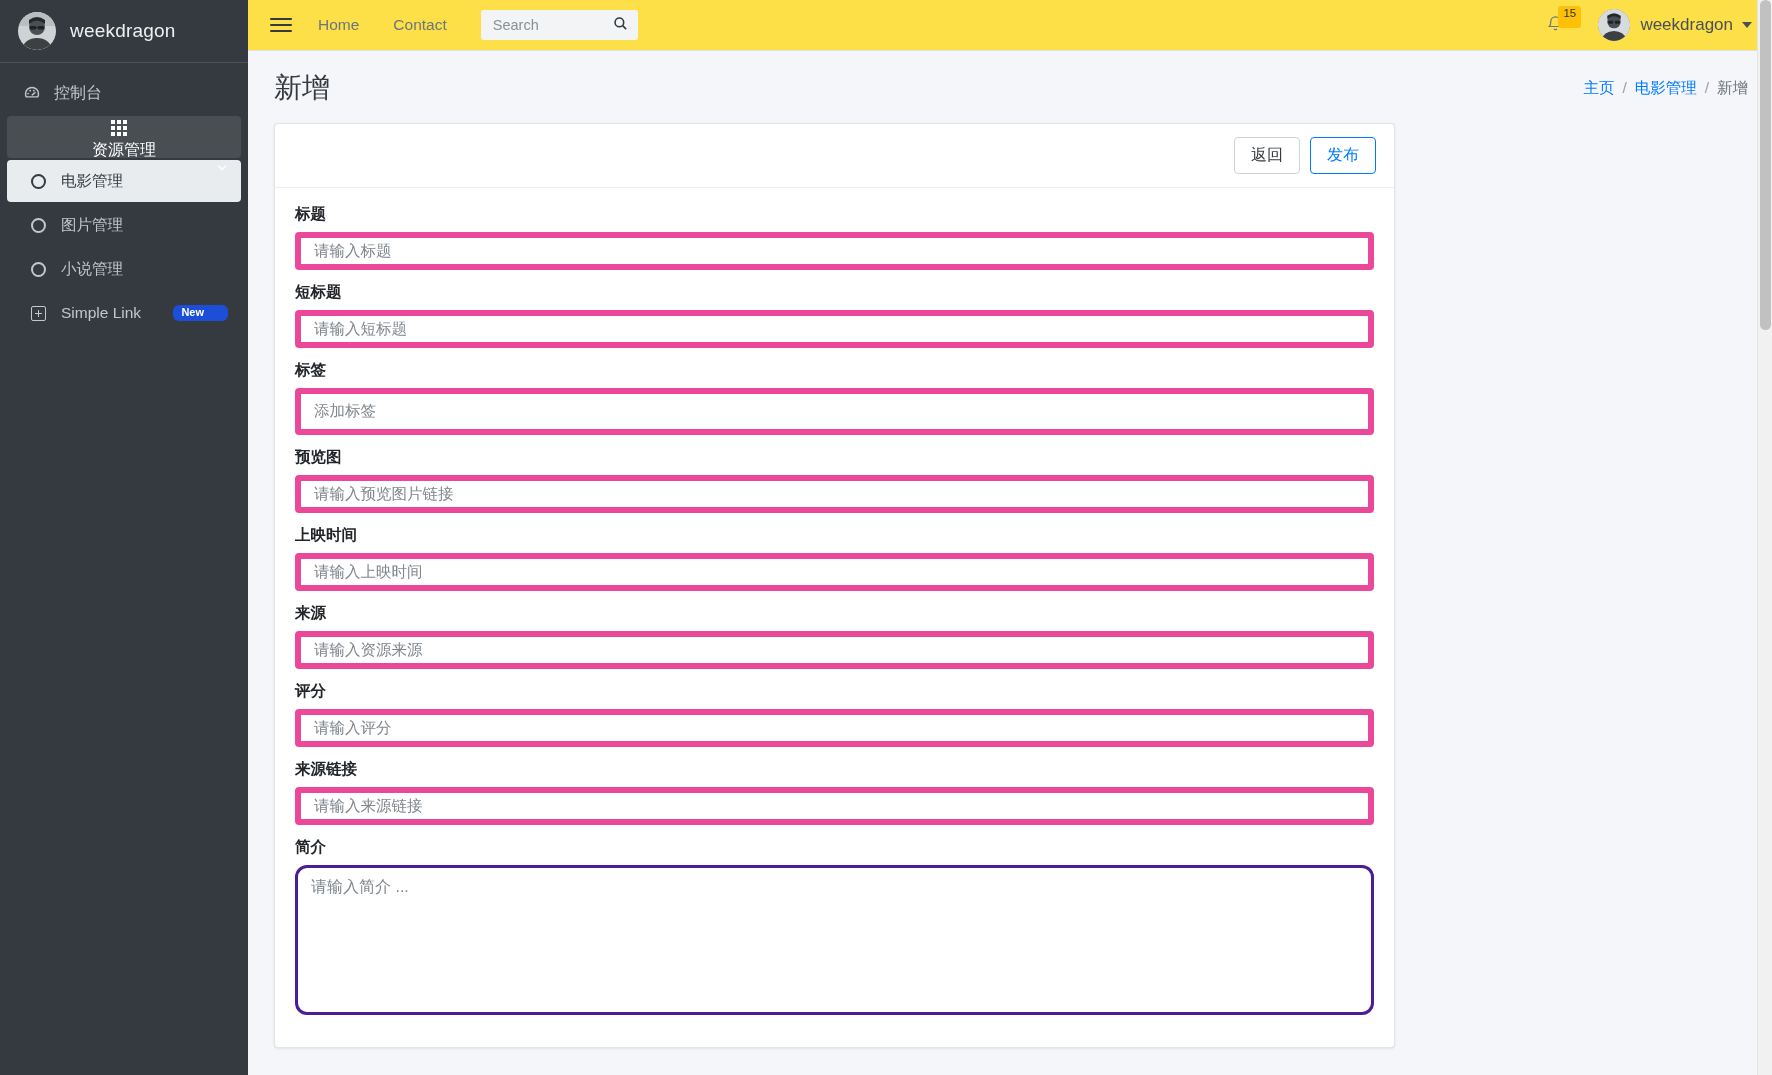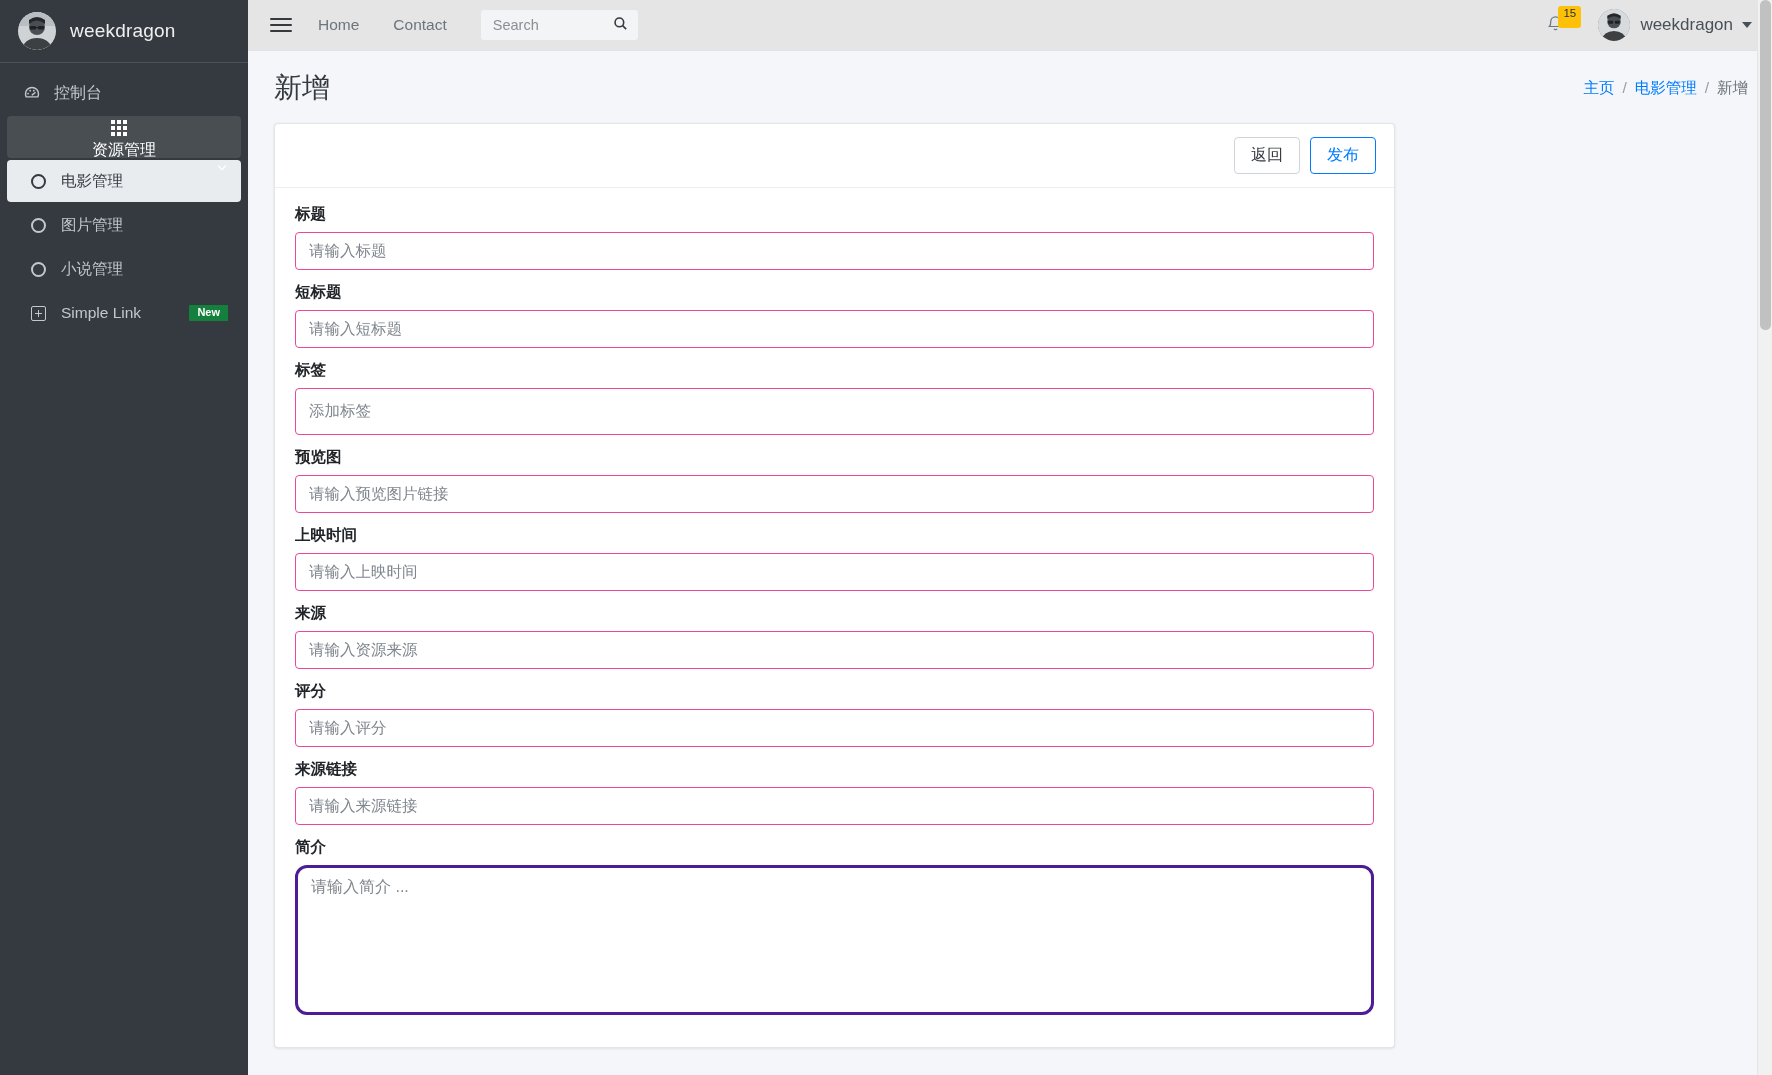--- a/index.html
+++ b/index.html
@@ -73,24 +73,24 @@
   .sub-item.active {
     background: #e9ecef; color: #343a40;
   }
   .sub-item.active .nav-icon { color: #343a40; }
   .ring {
     width: 15px; height: 15px; border: 2px solid currentColor;
     border-radius: 50%;
   }
   .badge-new {
     margin-left: auto;
-    background: #15803d; color: #fff;
+    background: #1d4ed8; color: #fff;
     font-size: 11px; font-weight: bold;
-    border-radius: 1px;
-    padding: 2px 8px 3px 8px;
+    border-radius: 6px;
+    padding: 2px 24px 3px 8px;
     line-height: 1;
   }
   .plus-box {
     width: 15px; height: 15px; border: 1px solid currentColor;
     border-radius: 2px; position: relative;
   }
   .plus-box::before, .plus-box::after {
     content: ''; position: absolute; background: currentColor;
   }
   .plus-box::before { left: 3px; right: 3px; top: 6px; height: 1px; }
@@ -98,21 +98,21 @@
   .grid-icon { display: grid; grid-template-columns: repeat(3, 4px); gap: 2px; }
   .grid-icon i { display: block; width: 4px; height: 4px; background: currentColor; }
 
   
   .main {
     flex: 1 1 auto; height: 1075px; position: relative;
     background: #f4f6f9;
     overflow: hidden;
   }
   .topbar {
-    height: 51px; background: #e5e5e5;
+    height: 51px; background: #fde047;
     display: flex; align-items: center;
     padding: 0 20px 0 22px;
     border-bottom: 1px solid #dee2e6;
   }
   .hamburger {
     width: 22px; display: flex; flex-direction: column; justify-content: center;
     gap: 4px; cursor: pointer; margin-right: 26px;
   }
   .hamburger i { display: block; height: 2px; background: #343a40; border-radius: 1px; }
   .top-link {
@@ -183,21 +183,21 @@
   .card-body { padding: 16px 20px 20px 20px; }
   .form-group { margin-bottom: 12px; }
   .form-label {
     display: block;
     font-size: 15.5px; color: #212529; font-weight: bold;
     margin-bottom: 7px;
   }
   .form-control {
     display: block; width: 100%;
     height: 38px;
-    border: 1px solid #ec4899; border-radius: 4px;
+    border: 6px solid #ec4899; border-radius: 4px;
     padding: 6px 13px;
     font-size: 15.5px; color: #495057;
     font-family: inherit;
     outline: none; background: #fff;
   }
   .form-control::placeholder { color: #7f868d; }
   .tags-input { height: 47px; }
   .textarea-control {
     display: block; width: 100%;
     height: 150px;

